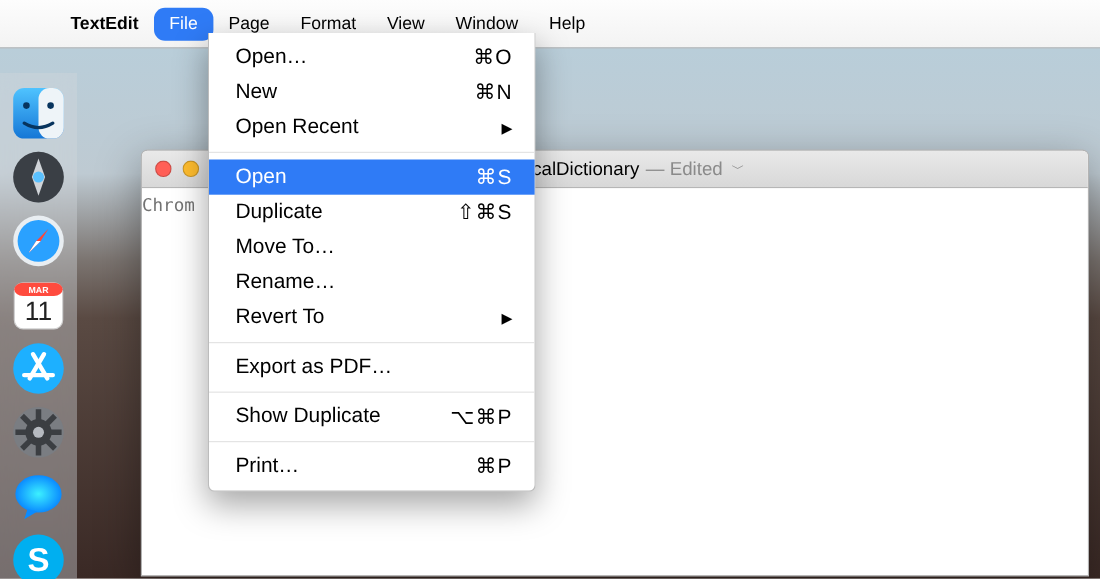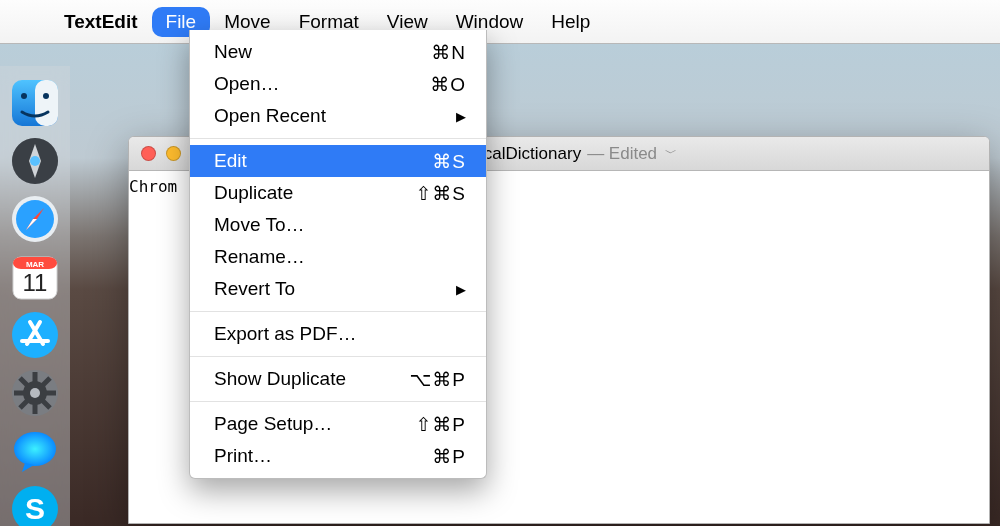--- a/index.html
+++ b/index.html
@@ -15,21 +15,21 @@
   
   .menubar {
     position: absolute;
     top: 0; left: 0; right: 0;
     height: 44px;
     background: linear-gradient(#fdfdfd, #f3f3f3);
     border-bottom: 1px solid #b8b8b8;
     display: flex;
     align-items: center;
     padding-left: 22px;
-    font-size: 19px;
+    font-size: 16px;
     z-index: 100;
   }
   .apple-logo {
     font-size: 20px;
     margin-right: 28px;
     color: #000;
   }
   .menubar-item {
     padding: 0 14px;
     height: 30px;
@@ -126,21 +126,21 @@
   }
   .title-text { color:#000; }
   .title-sub { color:#8a8a8a; }
   .title-chevron { color:#8a8a8a; font-size:12px; margin-left:2px; }
 
   .doc-content {
     padding: 6px 0;
     font-family: "Menlo","Monaco",monospace;
     font-size: 16px;
     line-height: 1.3;
-    color:#000000;
+    color:#737373;
   }
 
   
   .dropdown {
     position: absolute;
     left: 189px;
     top: 30px;
     width: 298px;
     background: #fff;
     border: 1px solid #bcbcbc;
@@ -182,43 +182,43 @@
   }
 
 </style>
 </head>
 <body>
 
 <div class="menubar">
   <span class="apple-logo"></span>
   <span class="menubar-item menubar-app">TextEdit</span>
   <span class="menubar-item open">File</span>
-    <span class="menubar-item">Move</span>
+    <span class="menubar-item">Page</span>
     <span class="menubar-item">Format</span>
     <span class="menubar-item">View</span>
     <span class="menubar-item">Window</span>
     <span class="menubar-item">Help</span>
 </div>
 
 <div class="dropdown" id="dropdown">
     <div class="menu-item">
+      <span class="menu-label">Open…</span>
+      <span class="menu-shortcut">⌘O</span>
+    </div>
+    <div class="menu-item">
       <span class="menu-label">New</span>
       <span class="menu-shortcut">⌘N</span>
     </div>
     <div class="menu-item">
-      <span class="menu-label">Open…</span>
-      <span class="menu-shortcut">⌘O</span>
-    </div>
-    <div class="menu-item">
       <span class="menu-label">Open Recent</span>
       <span class="menu-arrow">▶</span>
     </div>
     <div class="menu-sep"></div>
     <div class="menu-item highlighted">
-      <span class="menu-label">Edit</span>
+      <span class="menu-label">Open</span>
       <span class="menu-shortcut">⌘S</span>
     </div>
     <div class="menu-item">
       <span class="menu-label">Duplicate</span>
       <span class="menu-shortcut">⇧⌘S</span>
     </div>
     <div class="menu-item">
       <span class="menu-label">Move To…</span>
     </div>
     <div class="menu-item">
@@ -231,24 +231,20 @@
     <div class="menu-sep"></div>
     <div class="menu-item">
       <span class="menu-label">Export as PDF…</span>
     </div>
     <div class="menu-sep"></div>
     <div class="menu-item">
       <span class="menu-label">Show Duplicate</span>
       <span class="menu-shortcut">⌥⌘P</span>
     </div>
     <div class="menu-sep"></div>
-    <div class="menu-item">
-      <span class="menu-label">Page Setup…</span>
-      <span class="menu-shortcut">⇧⌘P</span>
-    </div>
     <div class="menu-item">
       <span class="menu-label">Print…</span>
       <span class="menu-shortcut">⌘P</span>
     </div>
   </div>
 
 <div class="dock" id="dock">
     <div class="dock-item">
       <svg viewBox="0 0 50 50">
         <defs>

